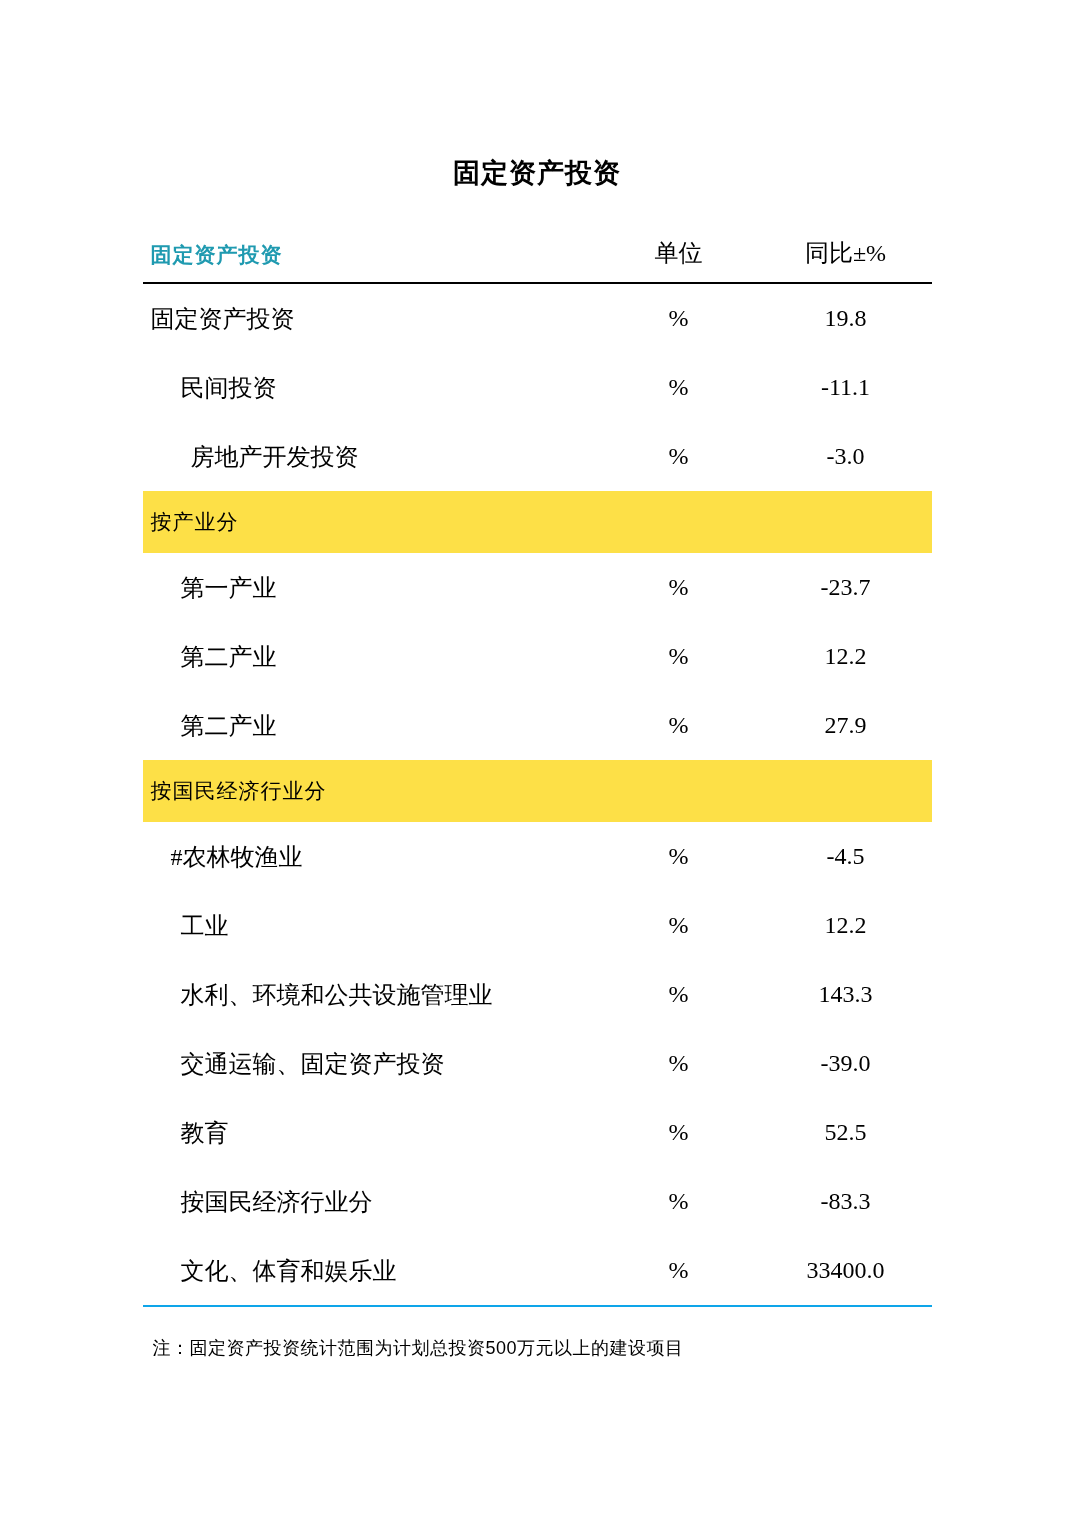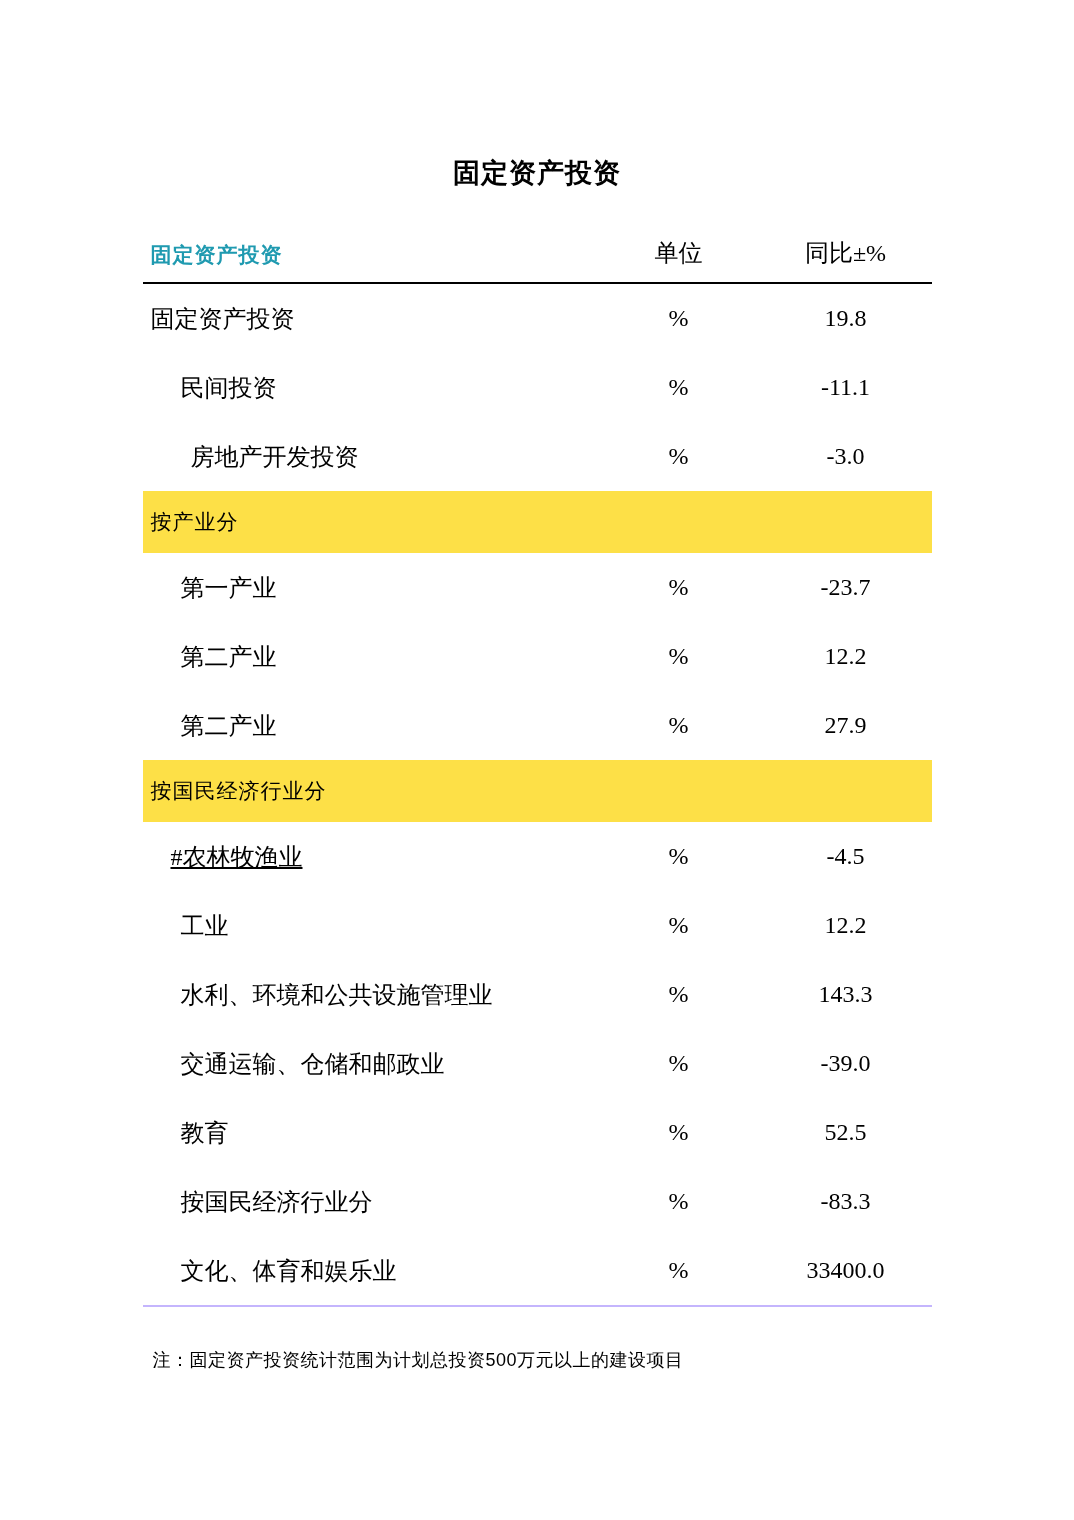--- a/index.html
+++ b/index.html
@@ -73,39 +73,39 @@
   }
   td.name {
     text-align: left;
   }
   td.unit, td.val {
     text-align: center;
   }
   .ind0 { padding-left: 8px; }
   .ind1 { padding-left: 38px; }
   .ind2 { padding-left: 48px; }
-  .ind-hash { padding-left: 28px; text-decoration: underline; }
+  .ind-hash { padding-left: 28px; }
 
   tr.section td {
     background: #fde047;
     font-family: "Liberation Sans", sans-serif;
     font-weight: normal;
     font-size: 21px;
     height: 62px;
     letter-spacing: 1px;
   }
   tr.section td.name { padding-left: 8px; }
 
   tr.last-row td {
-    border-bottom: 2px solid #c4b5fd;
+    border-bottom: 2px solid #0ea5e9;
   }
 
   .note {
     width: 789px;
-    margin: 12px auto;
+    margin: 0 auto;
     font-family: "Liberation Sans", sans-serif;
     font-size: 18px;
     padding-top: 29px;
     padding-left: 10px;
     box-sizing: border-box;
     letter-spacing: 0.5px;
   }
 </style>
 </head>
 <body>
@@ -177,21 +177,21 @@
           <td class="name ind1">工业</td>
           <td class="unit">%</td>
           <td class="val">12.2</td>
         </tr>
         <tr>
           <td class="name ind1">水利、环境和公共设施管理业</td>
           <td class="unit">%</td>
           <td class="val">143.3</td>
         </tr>
         <tr>
-          <td class="name ind1">交通运输、仓储和邮政业</td>
+          <td class="name ind1">交通运输、固定资产投资</td>
           <td class="unit">%</td>
           <td class="val">-39.0</td>
         </tr>
         <tr>
           <td class="name ind1">教育</td>
           <td class="unit">%</td>
           <td class="val">52.5</td>
         </tr>
         <tr>
           <td class="name ind1">按国民经济行业分</td>

